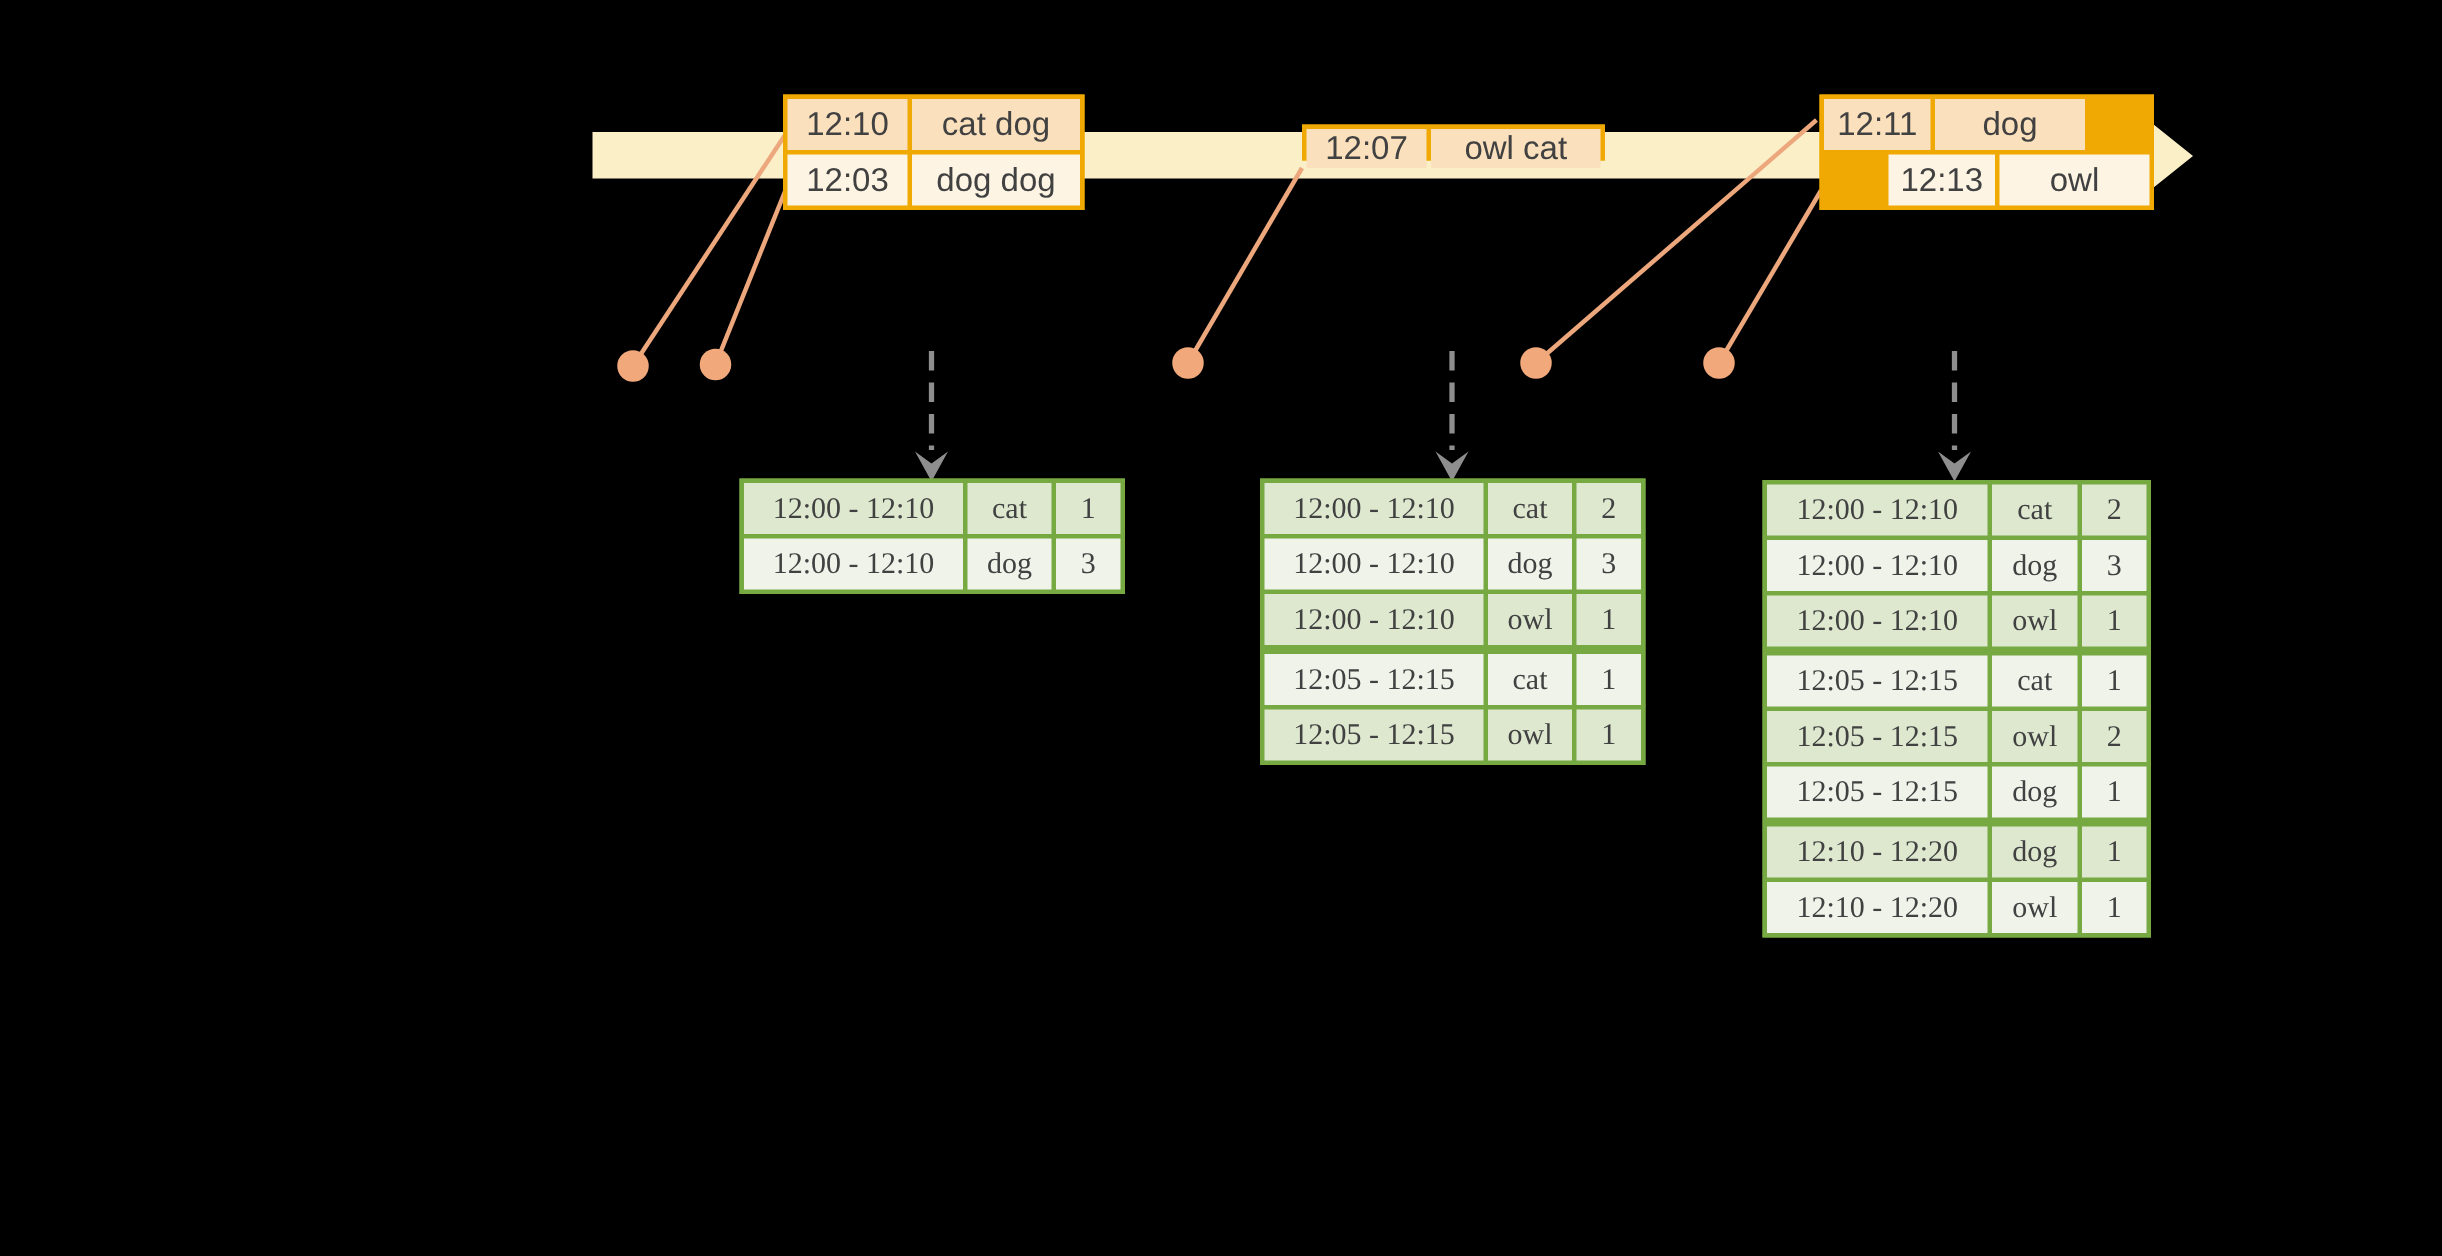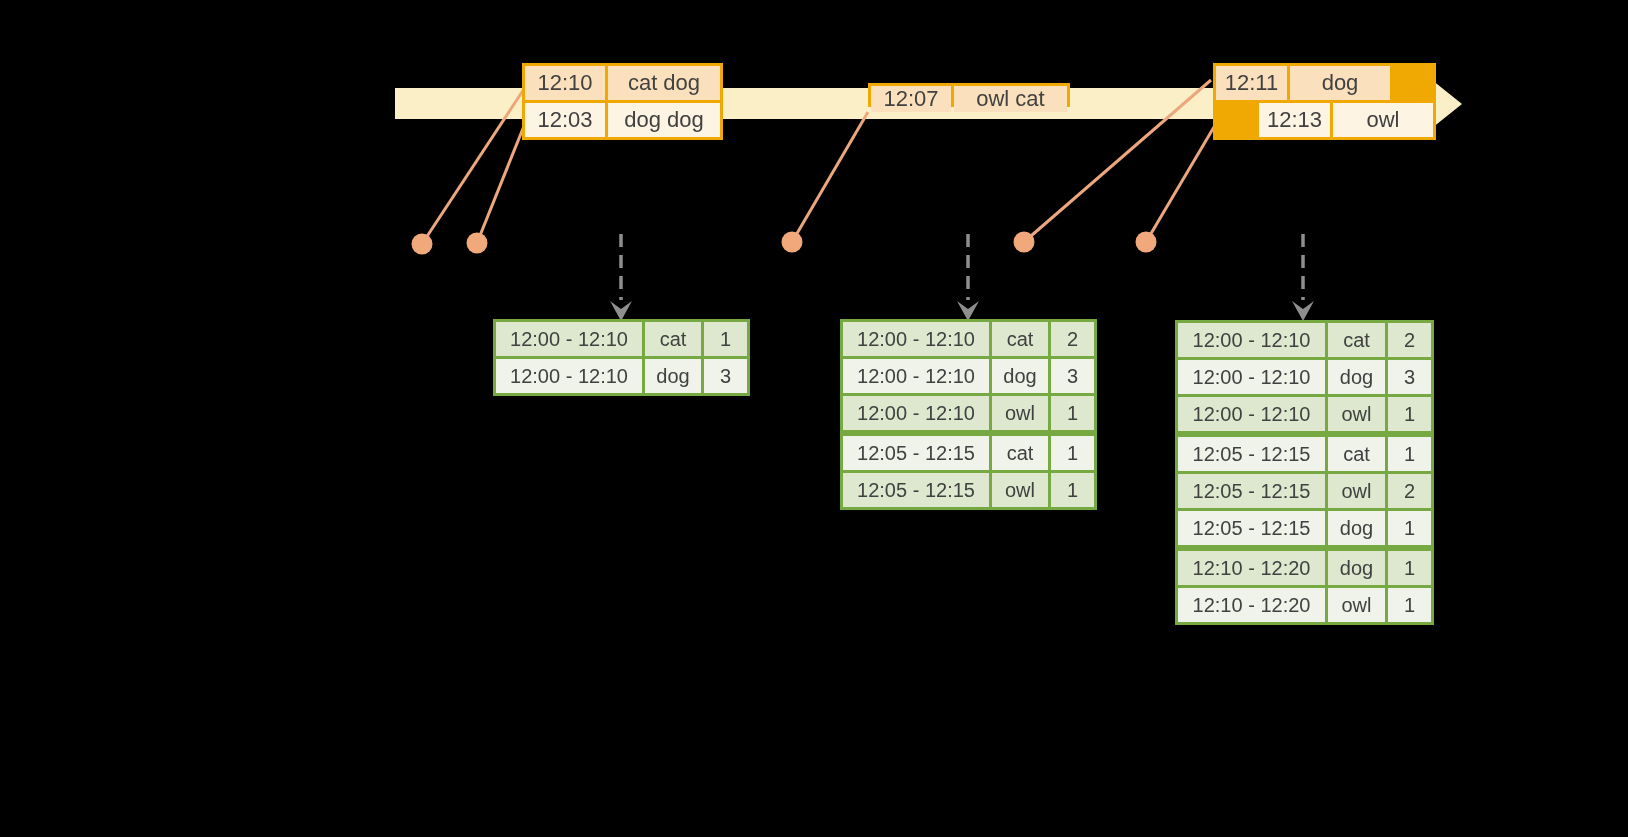--- a/index.html
+++ b/index.html
@@ -27,20 +27,21 @@
     white-space:nowrap;
   }
   .ocell.dark{background:var(--peach-dark);}
   .ocell.light{background:var(--peach-light);}
   
   .gtable{
     position:absolute;
     display:flex;flex-direction:column;gap:3px;
     border:3px solid var(--green);
     background:var(--green);
+    font-family:Liberation Serif, serif;
   }
   .grow{display:grid;column-gap:3px;}
   .grow.group-start{margin-top:3px;}
   .gcell{
     display:flex;align-items:center;justify-content:center;
     font-size:20px;color:var(--ink);
     white-space:nowrap;
   }
   .gcell.dark{background:var(--cell-dark);}
   .gcell.light{background:var(--cell-light);}

